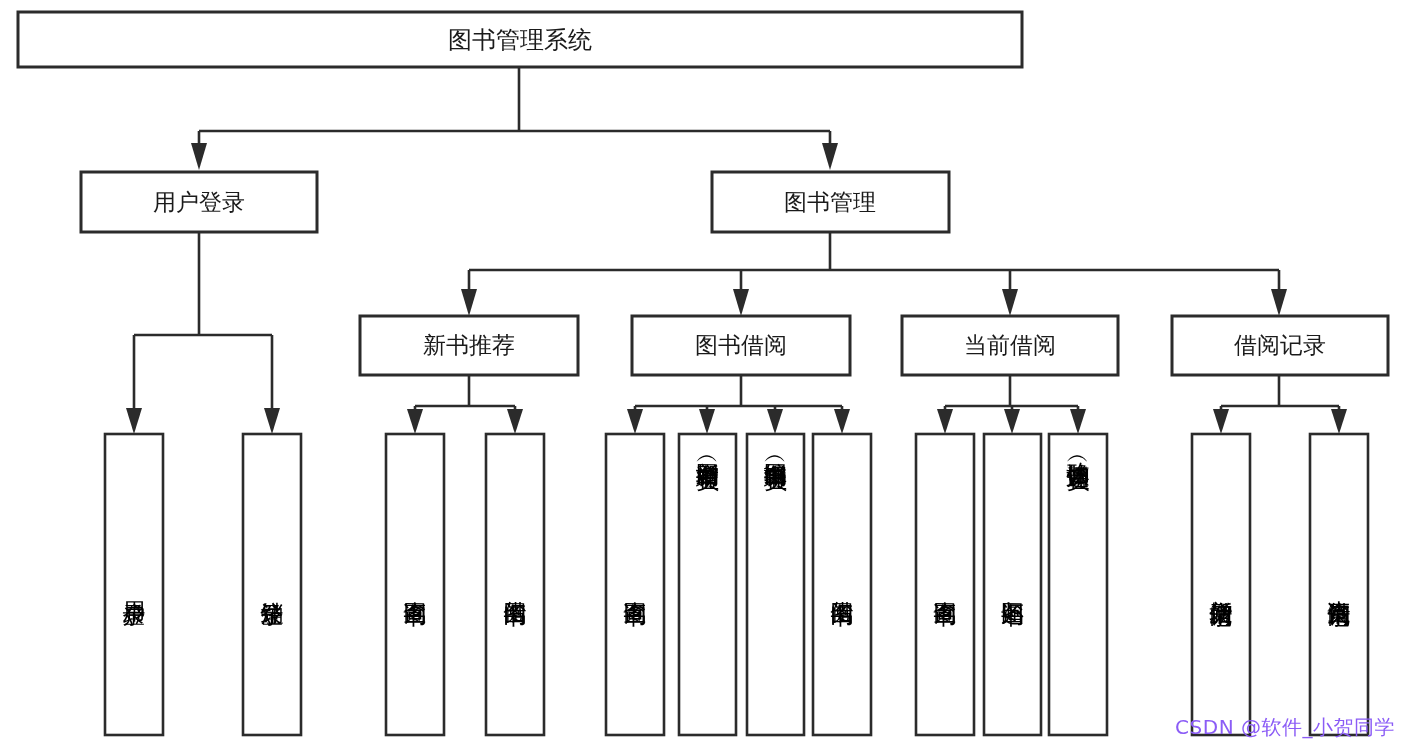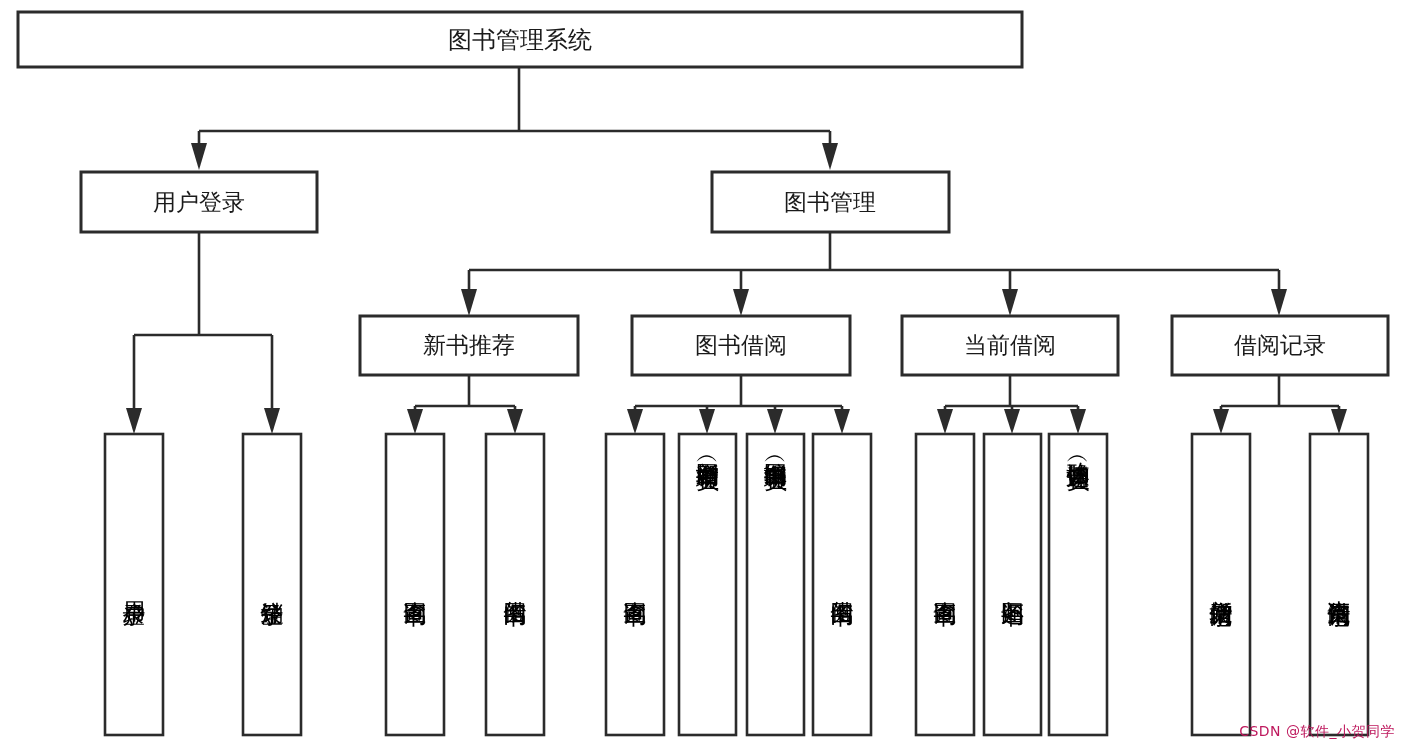--- a/index.html
+++ b/index.html
@@ -74,22 +74,22 @@
     pointer-events: none;
   }
   .leaf-label-wrap.center {
     align-items: center;
   }
   .watermark {
     position: absolute;
     right: 10px;
     bottom: 6px;
     font-family: "DejaVu Sans", "Liberation Sans", sans-serif;
-    font-size: 14px;
-    color: #be185d;
+    font-size: 20px;
+    color: #8b5cf6;
     letter-spacing: 0.5px;
     white-space: nowrap;
   }
 </style>
 </head>
 <body>
 
 <div id="diagram-root">
 
   <svg class="diagram-canvas" viewBox="0 0 1405 747" xmlns="http://www.w3.org/2000/svg">

